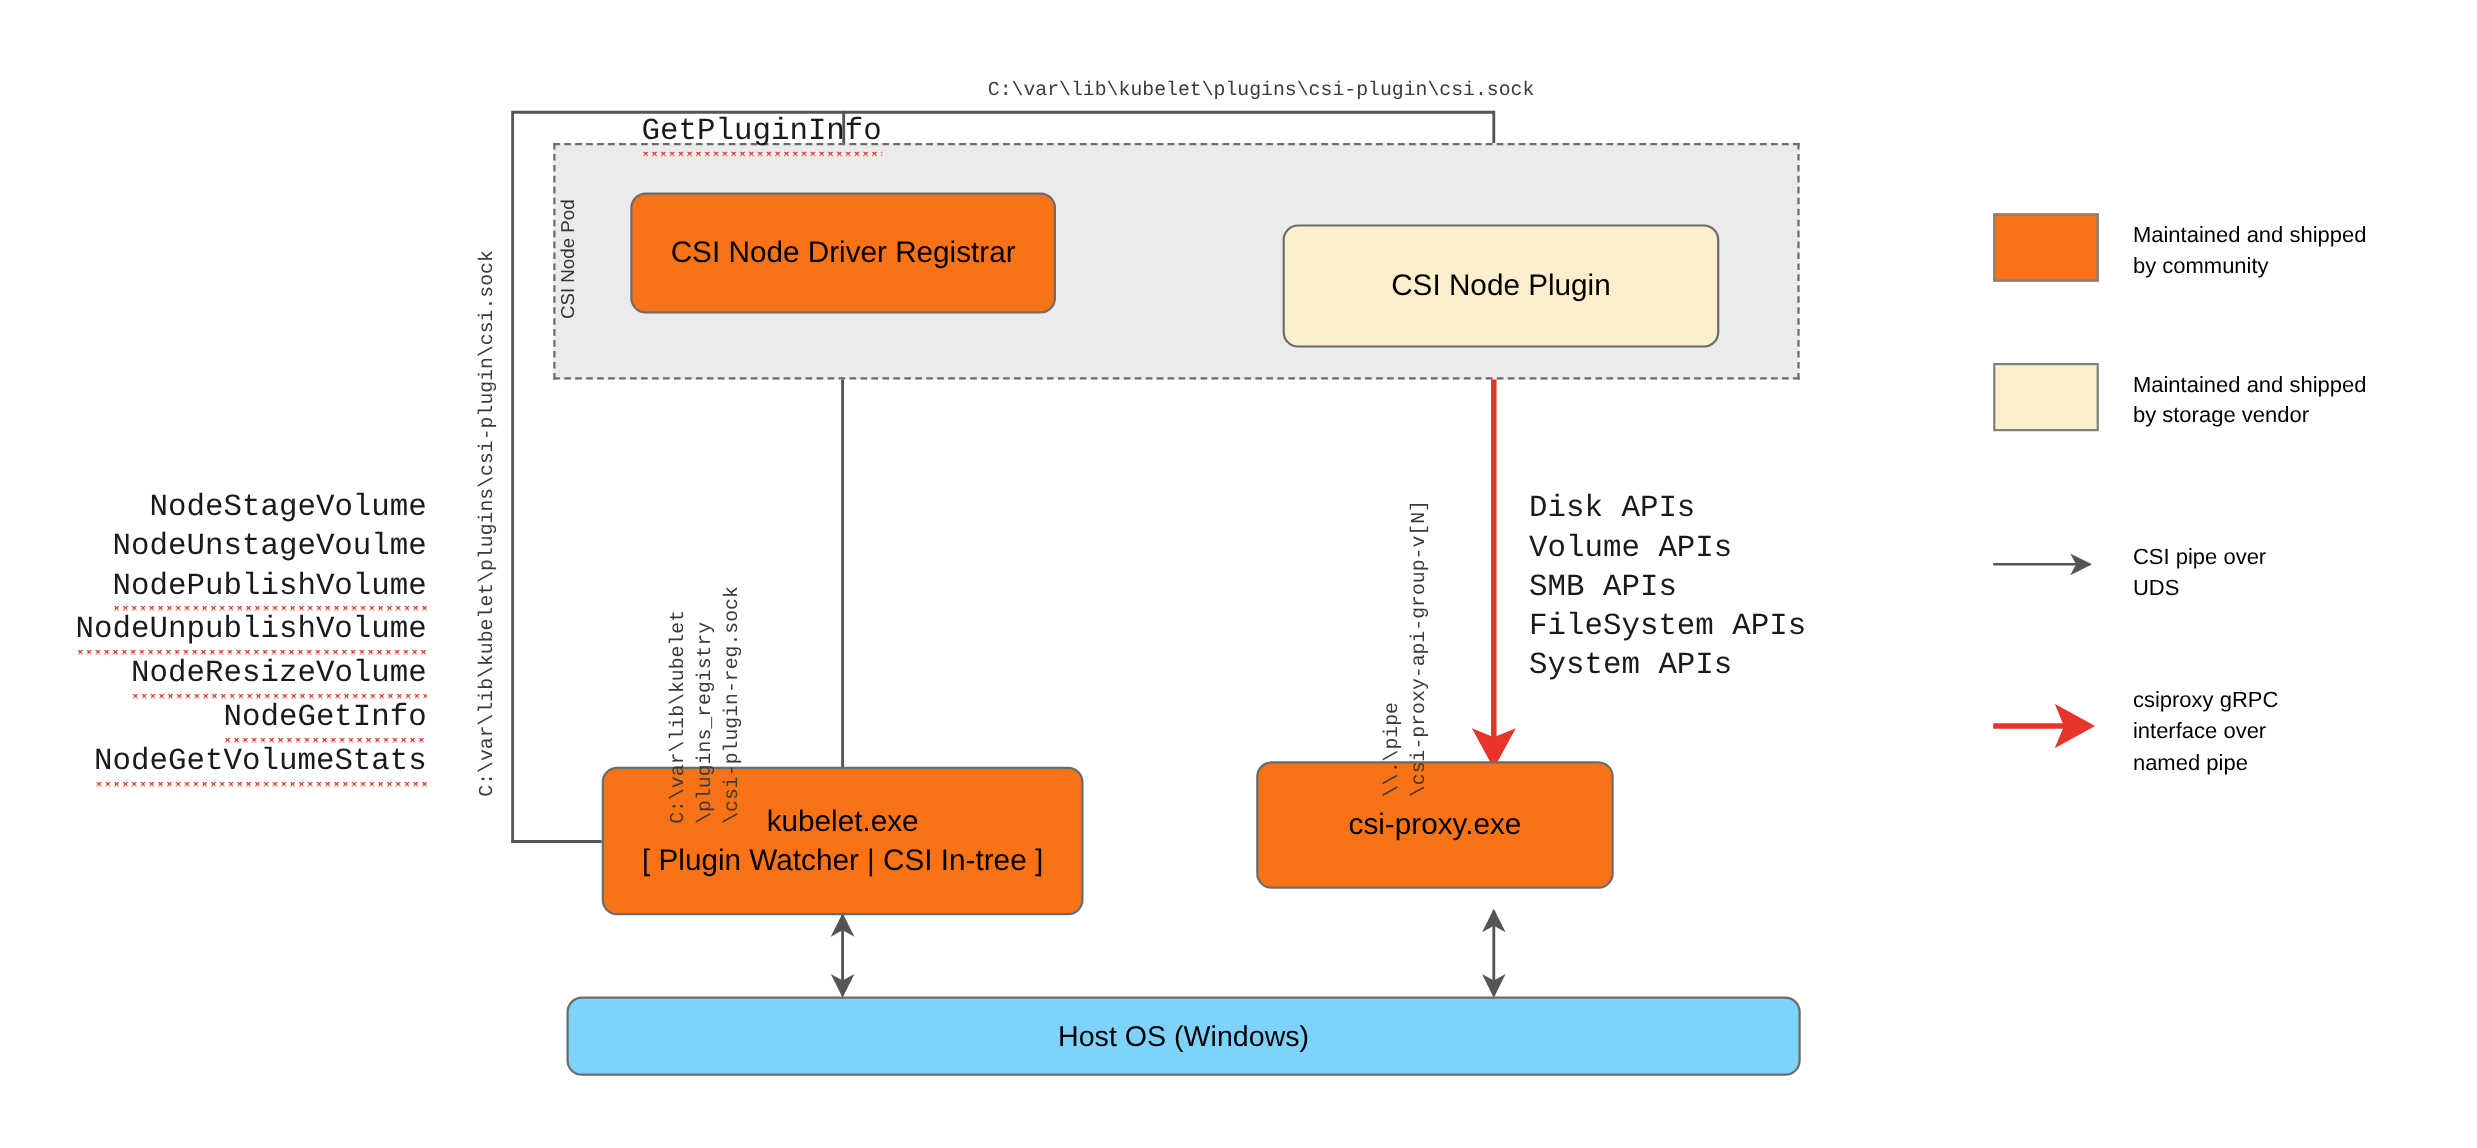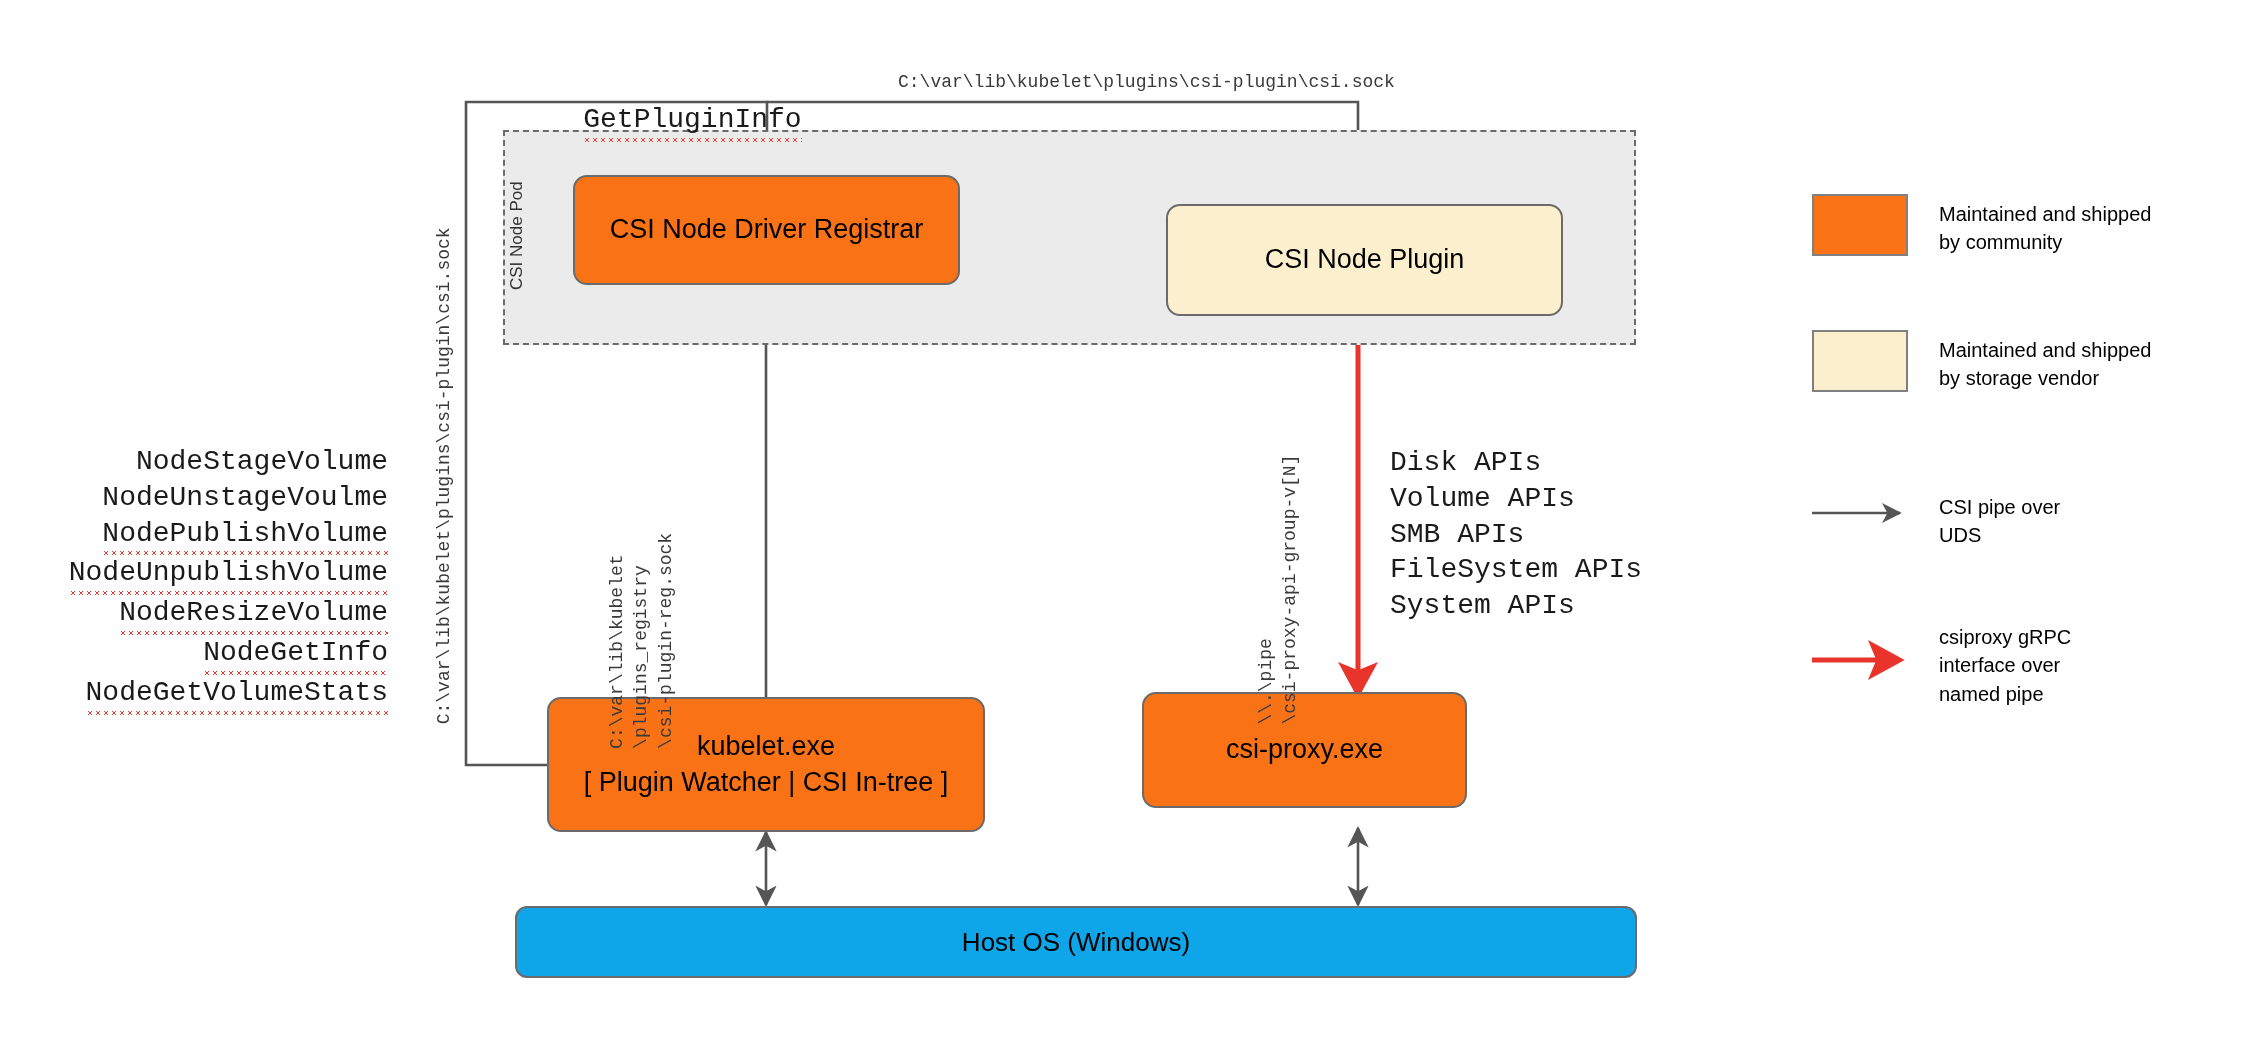--- a/index.html
+++ b/index.html
@@ -42,21 +42,21 @@
     justify-content: center;
     text-align: center;
     font-family: "Liberation Sans", sans-serif;
     font-size: 27px;
     line-height: 1.32;
     color: #000;
     white-space: pre-line;
   }
   .fill-green { background: #f97316; }
   .fill-yellow { background: #fbefcd; }
-  .fill-blue { background: #0ea5e9; border-radius: 12px; }
+  .fill-blue { background: #7dd3fc; }
 
   
   #pod-container {
     position: absolute;
     box-sizing: border-box;
     border: 2px dashed #6b6b6b;
     background: #ebebeb;
   }
   #pod-label {
     position: absolute;

